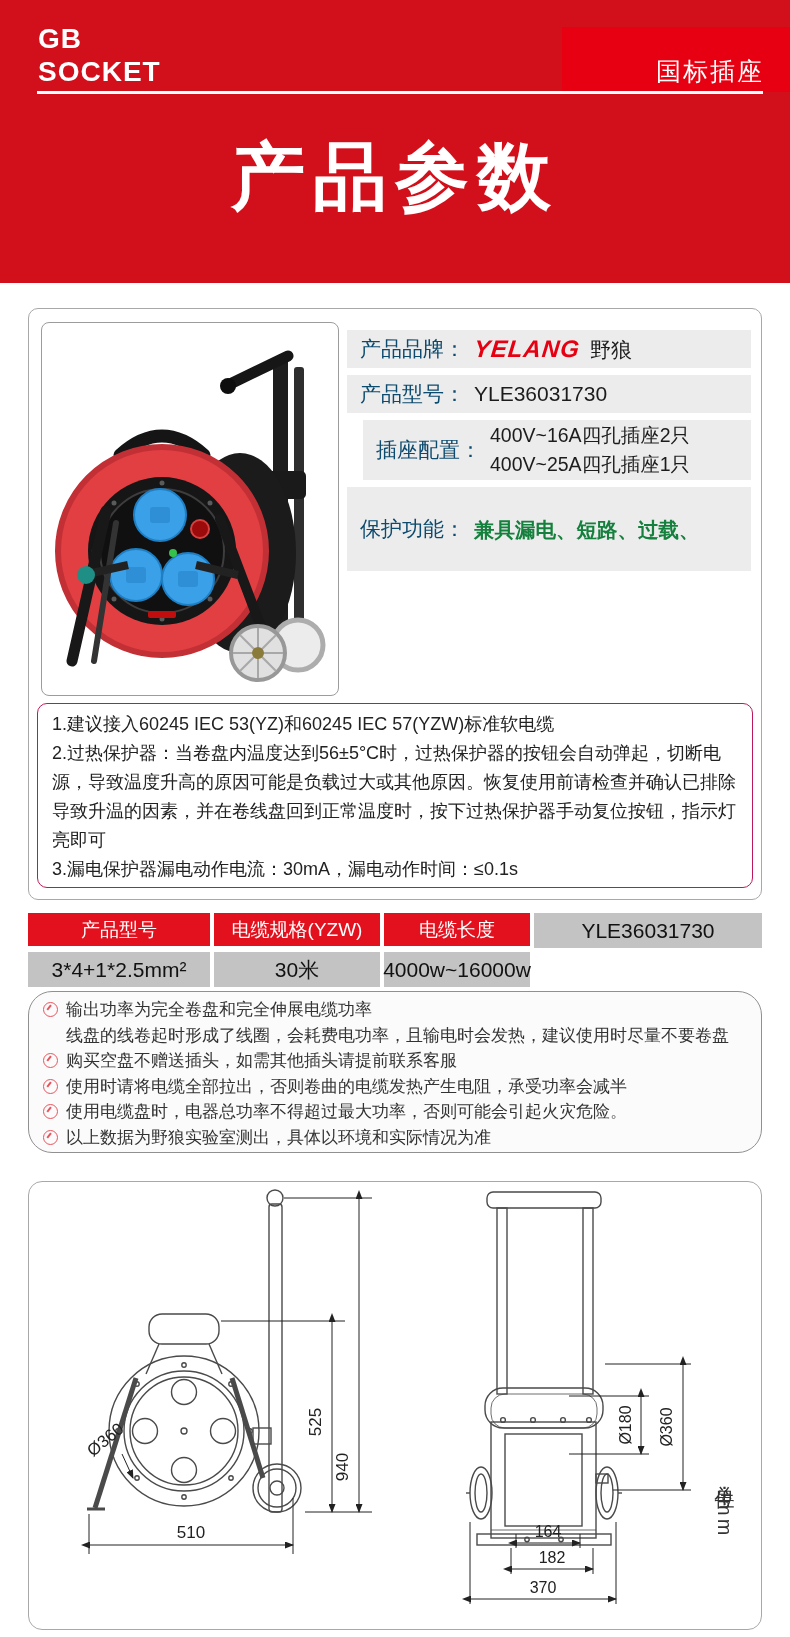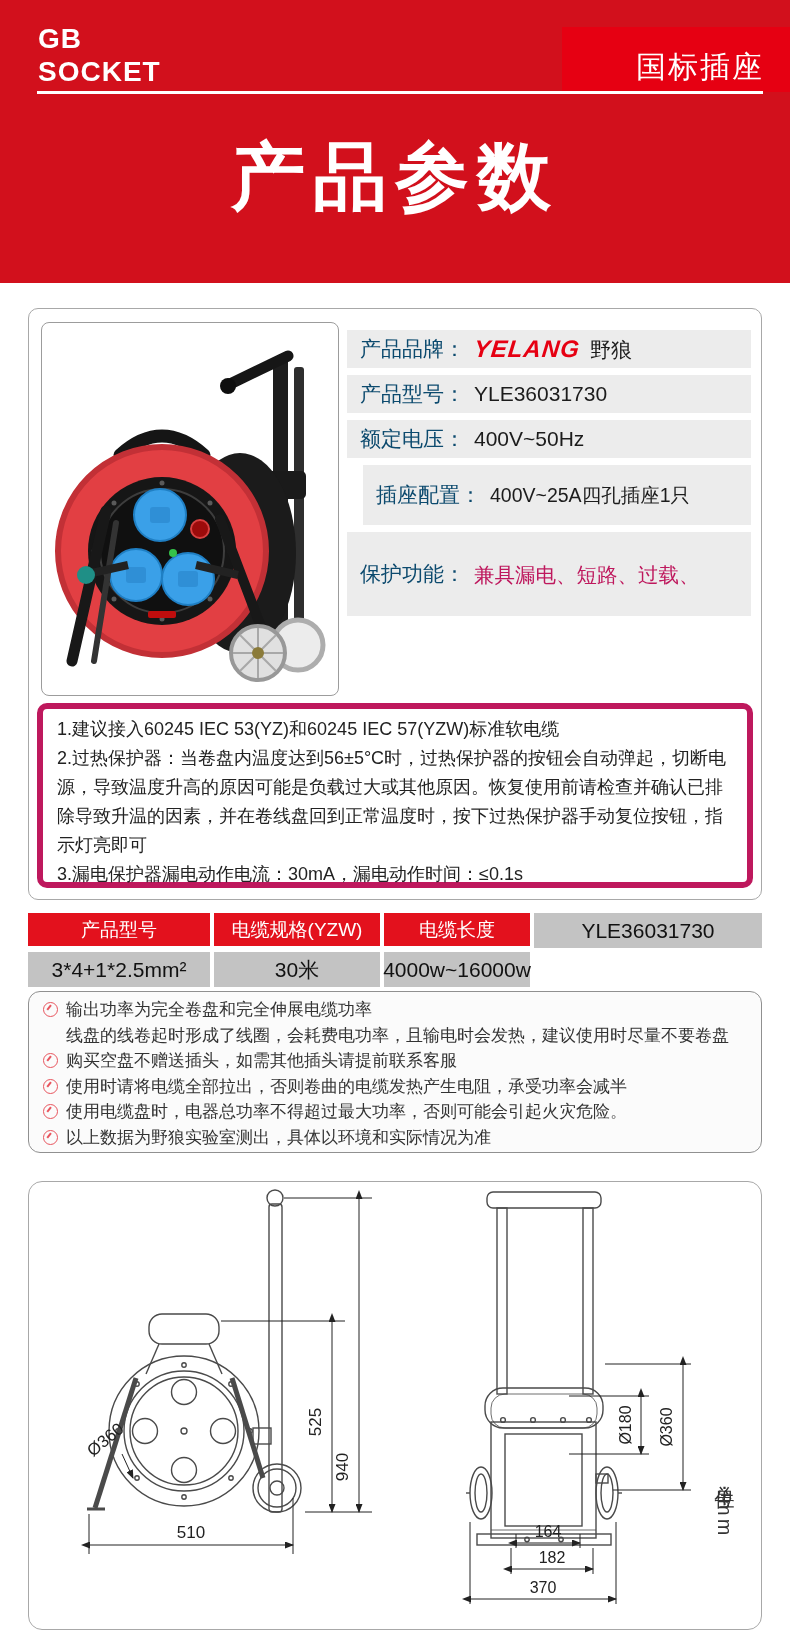--- a/index.html
+++ b/index.html
@@ -6,57 +6,57 @@
   body{width:790px;font-family:"Liberation Sans","DejaVu Sans",sans-serif;}
   .page{position:relative;width:790px;height:1637px;background:#fff;overflow:hidden;}
 
   
   .hero{position:absolute;left:0;top:0;width:790px;height:283px;background:#d2101c;}
   .brand{position:absolute;left:38px;top:22px;color:#fff;font-weight:bold;
          font-size:28px;line-height:33px;letter-spacing:1px;}
   .tag-box{position:absolute;right:0;top:27px;width:228px;height:65px;background:#e60012;
            display:flex;align-items:flex-end;justify-content:flex-end;
            padding:0 26px 4px 0;box-sizing:border-box;}
-  .tag-box span{color:#fff;font-size:30px;letter-spacing:2px;}
+  .tag-box span{color:#fff;font-size:25px;letter-spacing:2px;}
   .hero-line{position:absolute;left:37px;top:91px;width:726px;height:3px;background:#fff;}
   .hero-title{position:absolute;left:0;top:128px;width:790px;text-align:center;
               color:#fff;font-size:74px;font-weight:bold;letter-spacing:8px;}
 
   
   .card{position:absolute;left:28px;top:308px;width:734px;height:592px;
         border:1px solid #a8a8a8;border-radius:10px;box-sizing:border-box;background:#fff;}
   .photo-box{position:absolute;left:12px;top:13px;width:296px;height:372px;
              border:1px solid #9c9c9c;border-radius:8px;overflow:hidden;background:#fff;}
   .spec-col{position:absolute;left:318px;top:21px;width:404px;}
   .spec-row{display:flex;align-items:center;background:#ececec;margin-bottom:7px;
             padding-left:13px;box-sizing:border-box;}
   .spec-row .lab{width:114px;flex-shrink:0;font-size:21px;color:#0c4a6e;}
   .spec-row .val{font-size:21px;color:#1c1c1c;}
   .h38{height:38px;} .h60{height:60px;margin-left:16px;} .h84{height:84px;}
   .logo{color:#e60012;font-weight:bold;font-style:italic;font-size:24px;
         letter-spacing:1px;transform:skewX(-6deg);display:inline-block;margin-right:10px;}
   .two-line .val{font-size:19.5px;line-height:29px;}
-  .protect .val{color:#be185d;font-weight:normal;font-size:20.5px;line-height:35px;}
+  .protect .val{color:#15803d;font-weight:bold;font-size:20.5px;line-height:35px;}
   .notes-box{position:absolute;left:8px;top:394px;width:716px;height:185px;
-             border:6px solid #be185d;border-radius:10px;box-sizing:border-box;
+             border:1px solid #be185d;border-radius:10px;box-sizing:border-box;
              padding:6px 14px;font-size:18px;line-height:29px;color:#222;}
   .notes-box p{margin:0;}
 
   
   .param-table{position:absolute;left:28px;top:913px;width:580px;
                display:grid;grid-template-columns:182px 166px 146px 228px;
                grid-column-gap:4px;grid-row-gap:4px;}
   .pth{background:#e3111d;color:#fff;font-size:19px;height:33px;
        display:flex;align-items:center;justify-content:center;}
   .ptd{background:#c3c3c3;color:#111;font-size:21px;height:35px;
        display:flex;align-items:center;justify-content:center;}
 
   
   .warn-box{position:absolute;left:28px;top:991px;width:734px;height:162px;
-            border:1px solid #909090;border-radius:12px;box-sizing:border-box;
+            border:1px solid #909090;border-radius:24px;box-sizing:border-box;
             background:#fbfbfb;padding:5px 12px;}
   .wline{display:flex;align-items:flex-start;font-size:17px;line-height:25.5px;color:#333;}
   .wicon{width:13px;height:13px;border:1.5px solid #e8555e;border-radius:50%;
          flex-shrink:0;margin:5px 8px 0 2px;position:relative;}
   .wicon::after{content:"";position:absolute;left:6px;top:2px;width:1.5px;height:6px;
                 background:#e8555e;transform:rotate(38deg);transform-origin:top;}
   .wline.cont{padding-left:25px;}
 
   
   .draw-box{position:absolute;left:28px;top:1181px;width:734px;height:449px;
@@ -151,27 +151,24 @@
       <div class="spec-row h38">
         <span class="lab">产品品牌：</span>
         <span class="val">
           <span class="logo">YELANG</span><span>野狼</span>
         </span>
       </div>
       <div class="spec-row h38">
         <span class="lab">产品型号：</span>
         <span class="val">YLE36031730</span>
       </div>
-      <div class="spec-row h38">
-        <span class="lab">额定电压：</span>
-        <span class="val">400V~50Hz</span>
-      </div>
       <div class="spec-row h60 two-line">
         <span class="lab">插座配置：</span>
         <span class="val">
+          <div>400V~16A四孔插座2只</div>
           <div>400V~25A四孔插座1只</div>
         </span>
       </div>
       <div class="spec-row h84 protect">
         <span class="lab">保护功能：</span>
         <span class="val">
           <div>兼具漏电、短路、过载、</div>
         </span>
       </div>
     </div>

